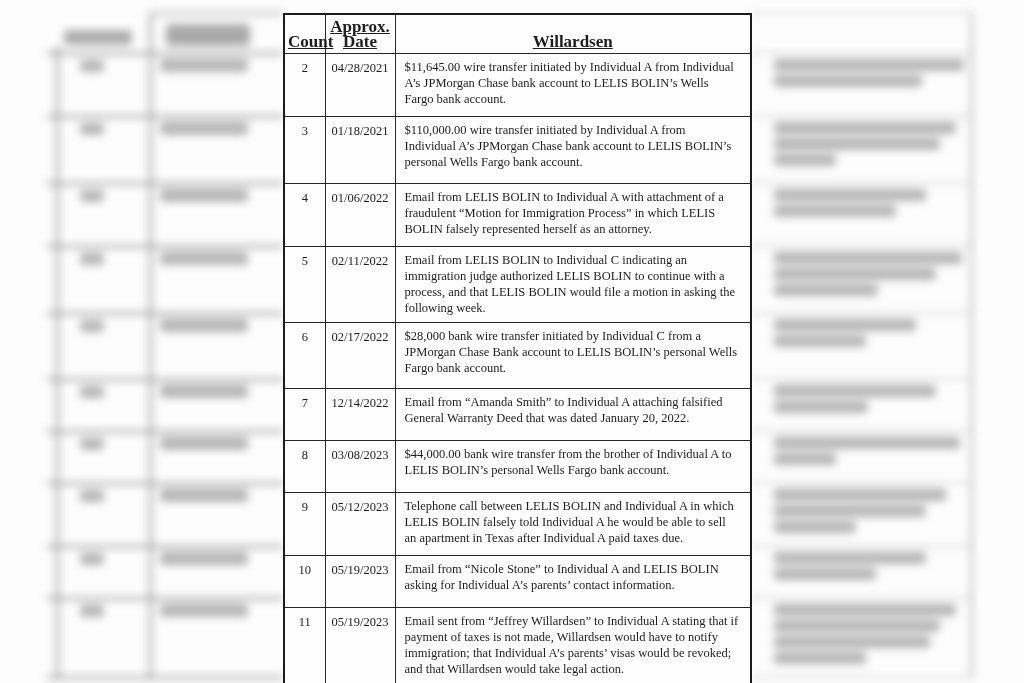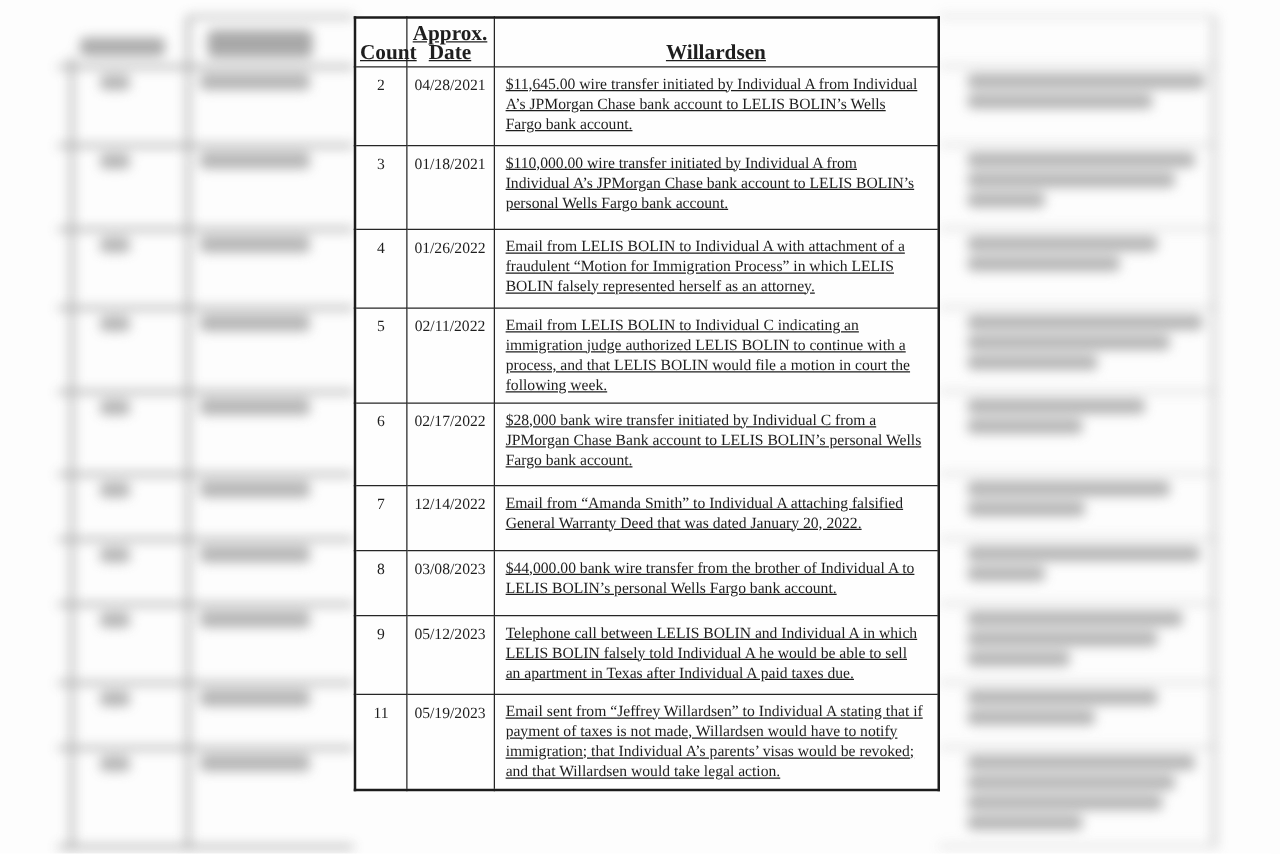--- a/index.html
+++ b/index.html
@@ -49,21 +49,21 @@
     text-decoration:underline;
     text-align:center;
     vertical-align:bottom;
     padding:3px 3px 4px;
     height:39px;
     font-size:17px;
     line-height:15px;
   }
   .doc-table td.cell-count { text-align:center; padding-top:6px; }
   .doc-table td.cell-date  { text-align:center; padding-top:6px; white-space:nowrap; }
-  .doc-table td.cell-desc  { padding:5px 10px 6px 9px;text-decoration:underline; }
+  .doc-table td.cell-desc  { padding:5px 10px 6px 9px; }
 
   
   .doc-table tbody tr:nth-child(1)  { height:63px; }
   .doc-table tbody tr:nth-child(2)  { height:67px; }
   .doc-table tbody tr:nth-child(3)  { height:63px; }
   .doc-table tbody tr:nth-child(4)  { height:67px; }
   .doc-table tbody tr:nth-child(5)  { height:66px; }
   .doc-table tbody tr:nth-child(6)  { height:52px; }
   .doc-table tbody tr:nth-child(7)  { height:52px; }
   .doc-table tbody tr:nth-child(8)  { height:63px; }
@@ -172,27 +172,27 @@
             <td class="cell-date">04/28/2021</td>
             <td class="cell-desc">$11,645.00 wire transfer initiated by Individual A from Individual A’s JPMorgan Chase bank account to LELIS BOLIN’s Wells Fargo bank account.</td>
           </tr>
           <tr>
             <td class="cell-count">3</td>
             <td class="cell-date">01/18/2021</td>
             <td class="cell-desc">$110,000.00 wire transfer initiated by Individual A from Individual A’s JPMorgan Chase bank account to LELIS BOLIN’s personal Wells Fargo bank account.</td>
           </tr>
           <tr>
             <td class="cell-count">4</td>
-            <td class="cell-date">01/26/2022</td>
+            <td class="cell-date">01/06/2022</td>
             <td class="cell-desc">Email from LELIS BOLIN to Individual A with attachment of a fraudulent “Motion for Immigration Process” in which LELIS BOLIN falsely represented herself as an attorney.</td>
           </tr>
           <tr>
             <td class="cell-count">5</td>
             <td class="cell-date">02/11/2022</td>
-            <td class="cell-desc">Email from LELIS BOLIN to Individual C indicating an immigration judge authorized LELIS BOLIN to continue with a process, and that LELIS BOLIN would file a motion in court the following week.</td>
+            <td class="cell-desc">Email from LELIS BOLIN to Individual C indicating an immigration judge authorized LELIS BOLIN to continue with a process, and that LELIS BOLIN would file a motion in asking the following week.</td>
           </tr>
           <tr>
             <td class="cell-count">6</td>
             <td class="cell-date">02/17/2022</td>
             <td class="cell-desc">$28,000 bank wire transfer initiated by Individual C from a JPMorgan Chase Bank account to LELIS BOLIN’s personal Wells Fargo bank account.</td>
           </tr>
           <tr>
             <td class="cell-count">7</td>
             <td class="cell-date">12/14/2022</td>
             <td class="cell-desc">Email from “Amanda Smith” to Individual A attaching falsified General Warranty Deed that was dated January 20, 2022.</td>
@@ -201,20 +201,25 @@
             <td class="cell-count">8</td>
             <td class="cell-date">03/08/2023</td>
             <td class="cell-desc">$44,000.00 bank wire transfer from the brother of Individual A to LELIS BOLIN’s personal Wells Fargo bank account.</td>
           </tr>
           <tr>
             <td class="cell-count">9</td>
             <td class="cell-date">05/12/2023</td>
             <td class="cell-desc">Telephone call between LELIS BOLIN and Individual A in which LELIS BOLIN falsely told Individual A he would be able to sell an apartment in Texas after Individual A paid taxes due.</td>
           </tr>
           <tr>
+            <td class="cell-count">10</td>
+            <td class="cell-date">05/19/2023</td>
+            <td class="cell-desc">Email from “Nicole Stone” to Individual A and LELIS BOLIN asking for Individual A’s parents’ contact information.</td>
+          </tr>
+          <tr>
             <td class="cell-count">11</td>
             <td class="cell-date">05/19/2023</td>
             <td class="cell-desc">Email sent from “Jeffrey Willardsen” to Individual A stating that if payment of taxes is not made, Willardsen would have to notify immigration; that Individual A’s parents’ visas would be revoked; and that Willardsen would take legal action.</td>
           </tr>
         </tbody>
     </table>
   </div>
 
 </div>
 

